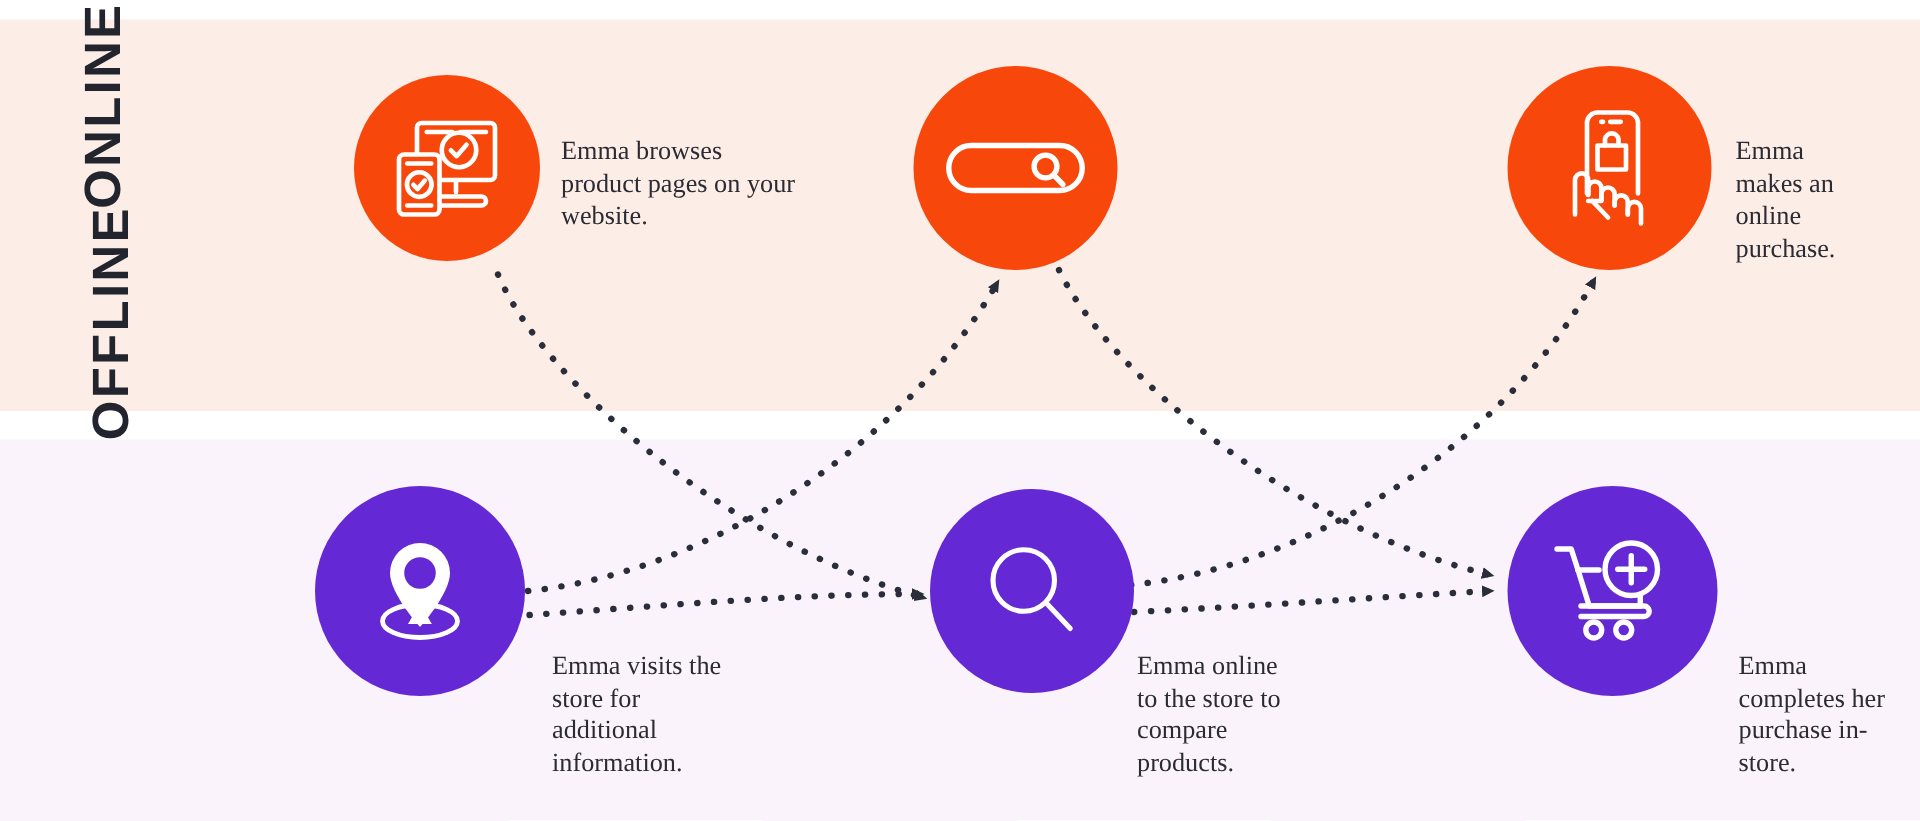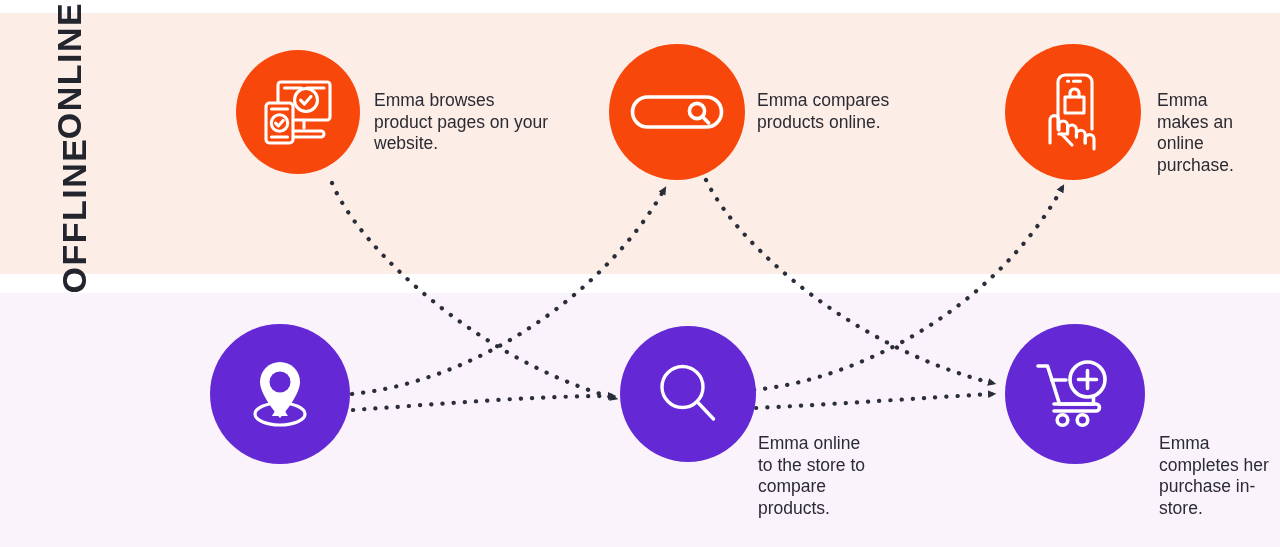--- a/index.html
+++ b/index.html
@@ -35,21 +35,21 @@
   .node{position:absolute;border-radius:50%;display:flex;align-items:center;justify-content:center;}
   .node.orange{background:#F8470A;}
   .node.purple{background:#6428D4;}
   .node svg{display:block;}
 
   .caption{
     position:absolute;
     color:#2B2B33;
     font-size:17.5px;
     line-height:21.5px;
-    font-family:Liberation Sans, sans-serif;
+    font-family:Liberation Serif, serif;
     white-space:pre-line;
   }
 
   #connectors{position:absolute;left:0;top:0;width:1280px;height:547px;pointer-events:none;}
 </style>
 </head>
 <body>
 
 <div id="stage">
 
@@ -102,22 +102,20 @@
 product pages on your
 website.</div>
 
   <div class="node orange" style="left:609px;top:44px;width:136px;height:136px;">
     <svg width="94" height="40" viewBox="0 0 94 40" fill="none" stroke="#ffffff" stroke-width="3.6" stroke-linecap="round" stroke-linejoin="round">
       <rect x="2.5" y="5" width="89" height="30" rx="15"></rect>
       <circle cx="67" cy="19" r="7.6"></circle>
       <path d="M72.6 24.8 l6 6.2"></path>
     </svg>
   </div>
-  <div class="caption" style="left:757px;top:90px;width:180px;">Emma compares
-products online.</div>
 
   <div class="node orange" style="left:1005px;top:44px;width:136px;height:136px;">
     <svg width="74" height="82" viewBox="0 0 74 82" fill="none" stroke="#ffffff" stroke-width="3.1" stroke-linecap="round" stroke-linejoin="round">
       <path d="M22 58 V11 a7 7 0 0 1 7 -7 h20 a7 7 0 0 1 7 7 v47"></path>
       <path d="M31.5 10.2 h1.2 M37.5 10.2 h7"></path>
       <rect x="29" y="26" width="19" height="16"></rect>
       <path d="M34 26 v-4.4 a4.6 4.6 0 0 1 9 0 V26"></path>
       <path d="M14 72 V49 a4.4 4.4 0 0 1 8.8 0 v10"></path>
       <path d="M22.8 59 v-4.6 a4.4 4.4 0 0 1 8.8 0 V62"></path>
       <path d="M31.6 62 v-3.6 a4.4 4.4 0 0 1 8.8 0 V66"></path>
@@ -133,20 +131,24 @@
 purchase.</div>
 
   <div class="node purple" style="left:210px;top:324px;width:140px;height:140px;">
     <svg width="84" height="80" viewBox="0 0 84 80" fill="none">
       <path d="M42 8 a20 20 0 0 0 -20 20 c0 14 20 36 20 36 s20 -22 20 -36 a20 20 0 0 0 -20 -20 z" fill="#ffffff"></path>
       <circle cx="42" cy="28" r="10.5" fill="#6428D4"></circle>
       <ellipse cx="42" cy="60" rx="25" ry="11" fill="none" stroke="#ffffff" stroke-width="3.2"></ellipse>
       <path d="M42 40 c0 10 8 22 8 22 h-16 s8 -12 8 -22 z" fill="#ffffff"></path>
     </svg>
   </div>
+  <div class="caption" style="left:368px;top:433px;width:170px;">Emma visits the
+store for
+additional
+information.</div>
 
   <div class="node purple" style="left:620px;top:326px;width:136px;height:136px;">
     <svg width="66" height="66" viewBox="0 0 66 66" fill="none" stroke="#ffffff" stroke-width="3.4" stroke-linecap="round">
       <circle cx="27.5" cy="26" r="20.5"></circle>
       <path d="M42.5 41 l16 17"></path>
     </svg>
   </div>
   <div class="caption" style="left:758px;top:433px;width:160px;">Emma online
 to the store to
 compare

